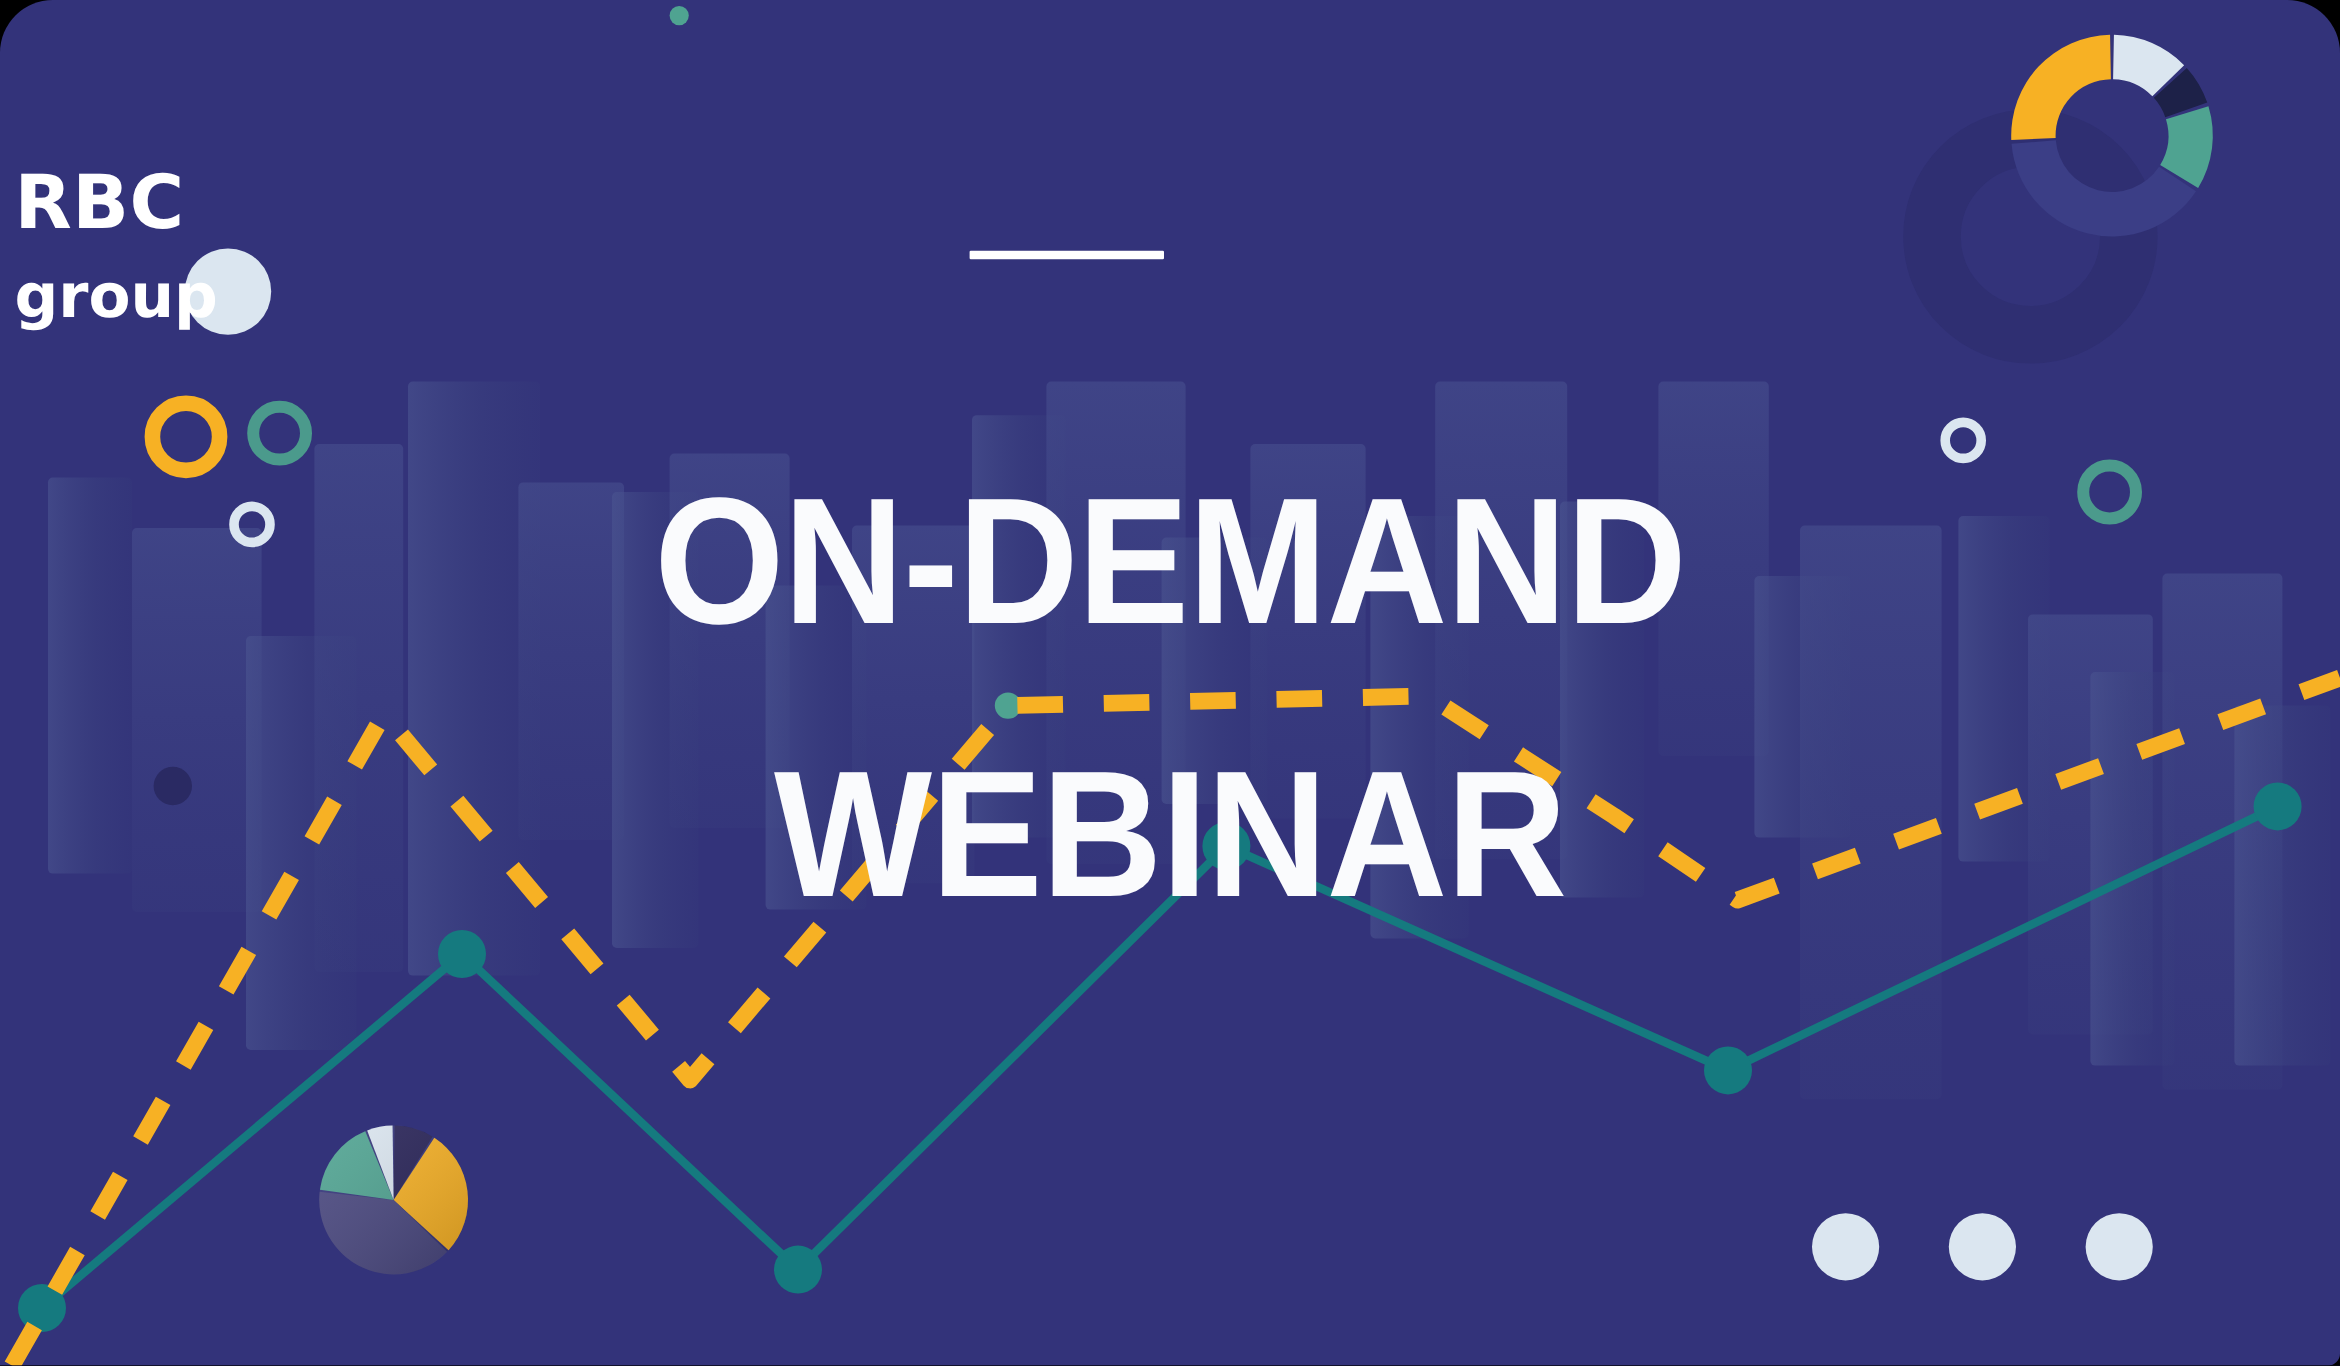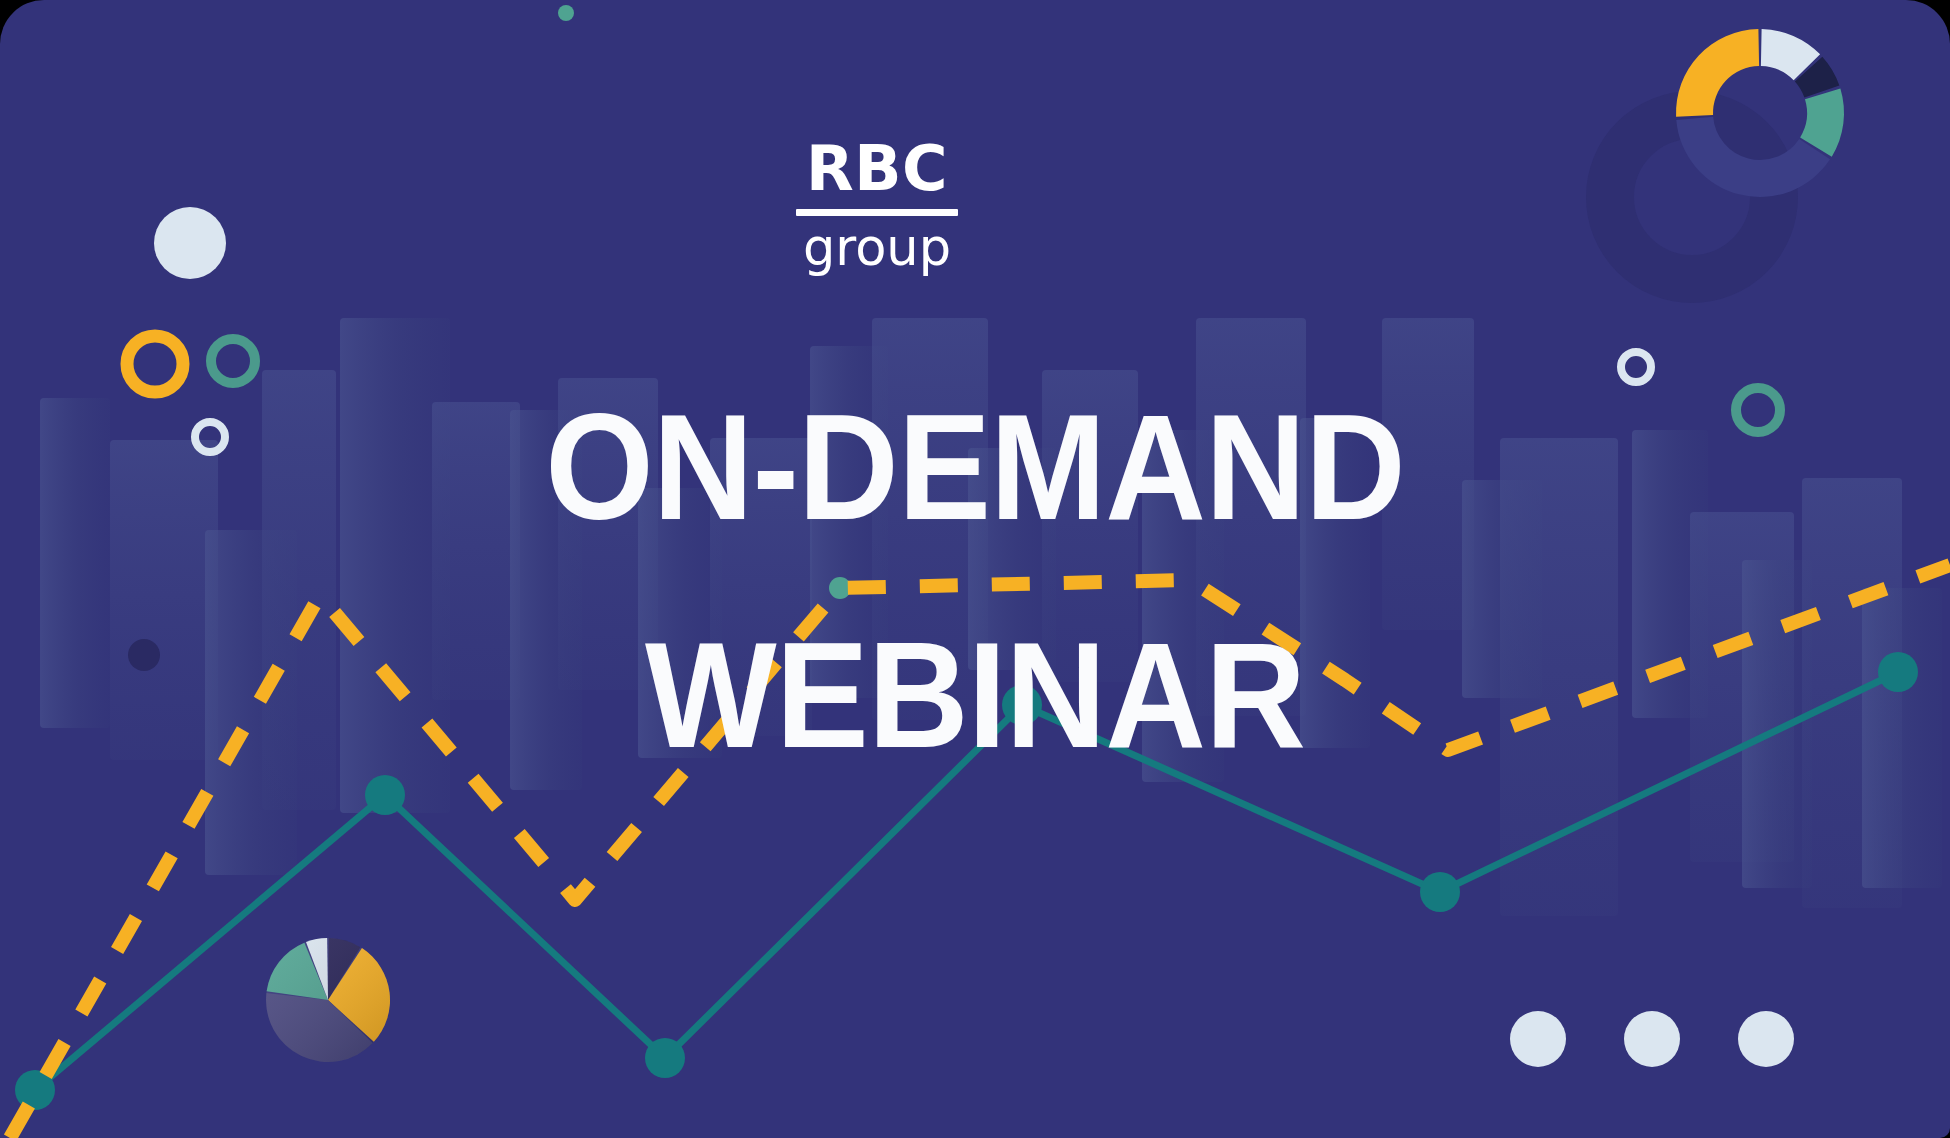--- a/index.html
+++ b/index.html
@@ -26,24 +26,23 @@
     height: 1138px;
   }
   #bars-layer { z-index: 1; }
   #deco-layer { z-index: 2; }
   #lines-layer { z-index: 3; }
   #text-layer  { z-index: 4; text-decoration: underline; }
   #charts-layer { z-index: 5; }
 
   .logo-wrap {
     position: absolute;
-    left: 0;
+    left: 12px;
     top: 138px;
     width: 1754px;
-    text-align: center;
     z-index: 6;
   }
   .logo-rbc {
     display: block;
     color: #ffffff;
     font-weight: 700;
     font-size: 62px;
     letter-spacing: 0.5px;
     line-height: 1;
     font-family: "DejaVu Sans", sans-serif;
@@ -52,21 +51,21 @@
     display: block;
     width: 162px;
     height: 7px;
     background: #ffffff;
     margin: 9px auto 6px auto;
     border-radius: 1px;
   }
   .logo-group {
     display: block;
     color: #ffffff;
-    font-weight: 400;
+    font-weight: 700;
     font-size: 51px;
     line-height: 1;
     font-family: "DejaVu Sans", sans-serif;
   }
 
   .headline {
     position: absolute;
     left: 0;
     width: 1950px;
     text-align: center;

